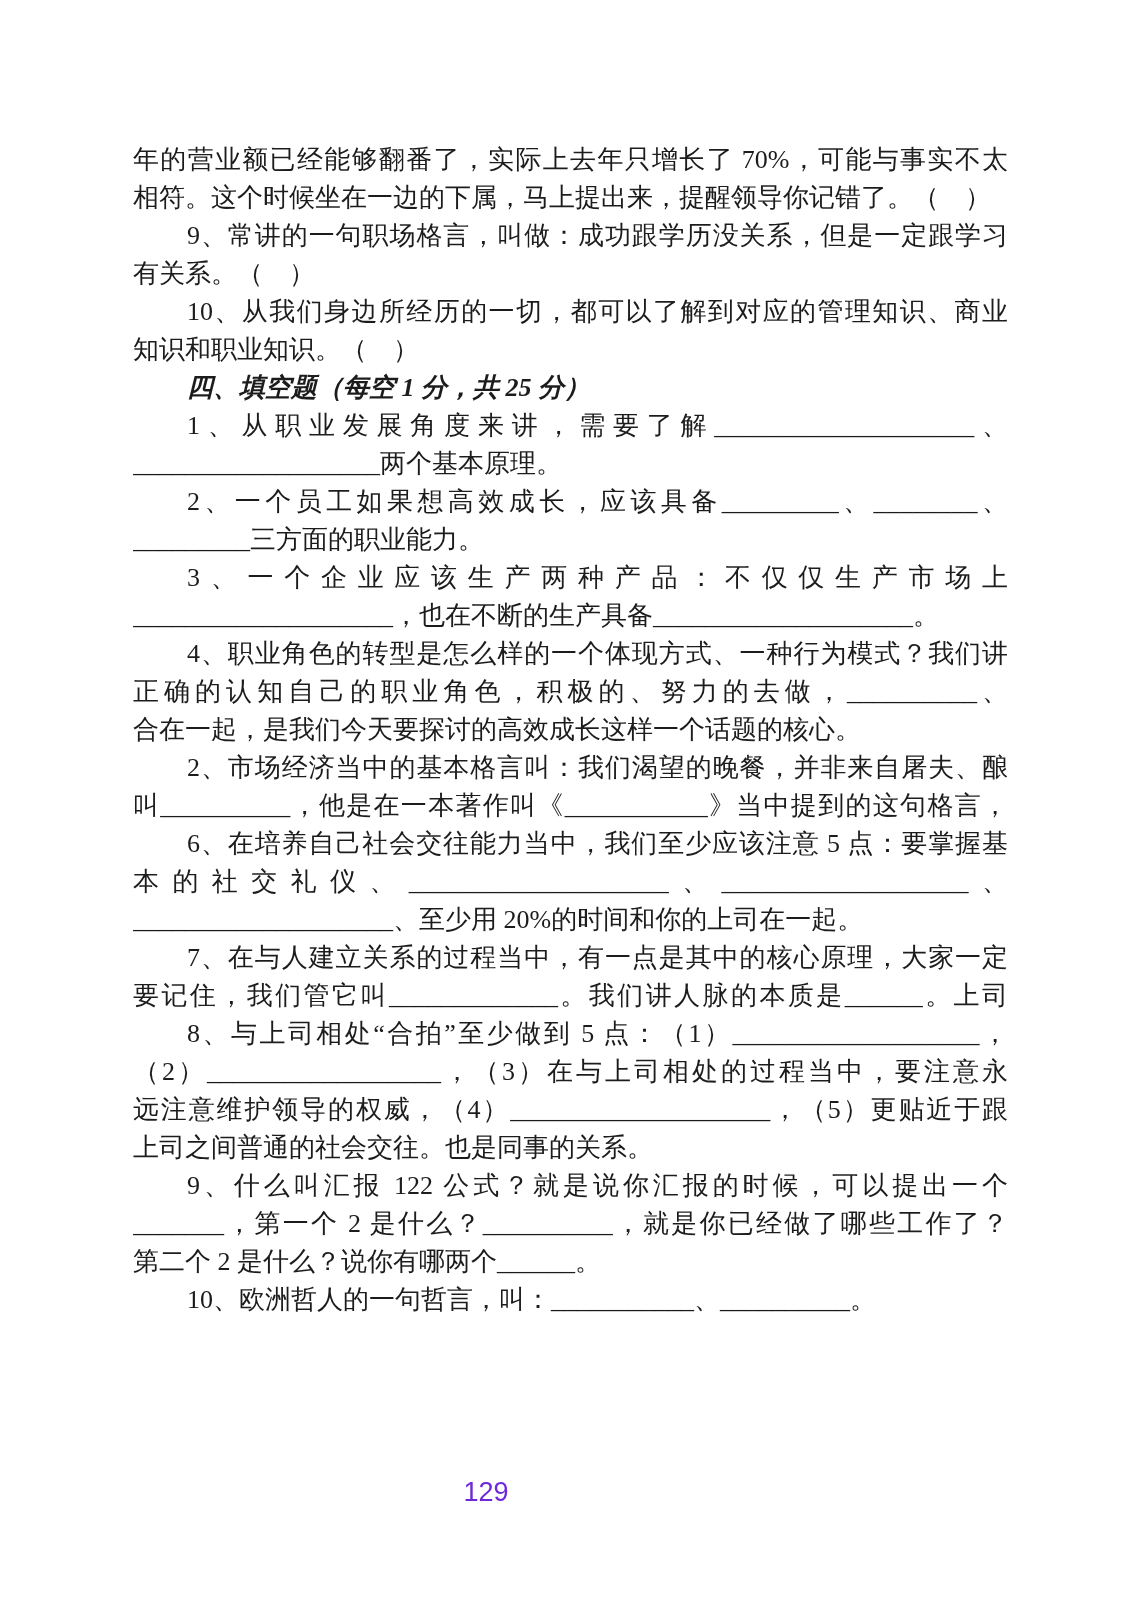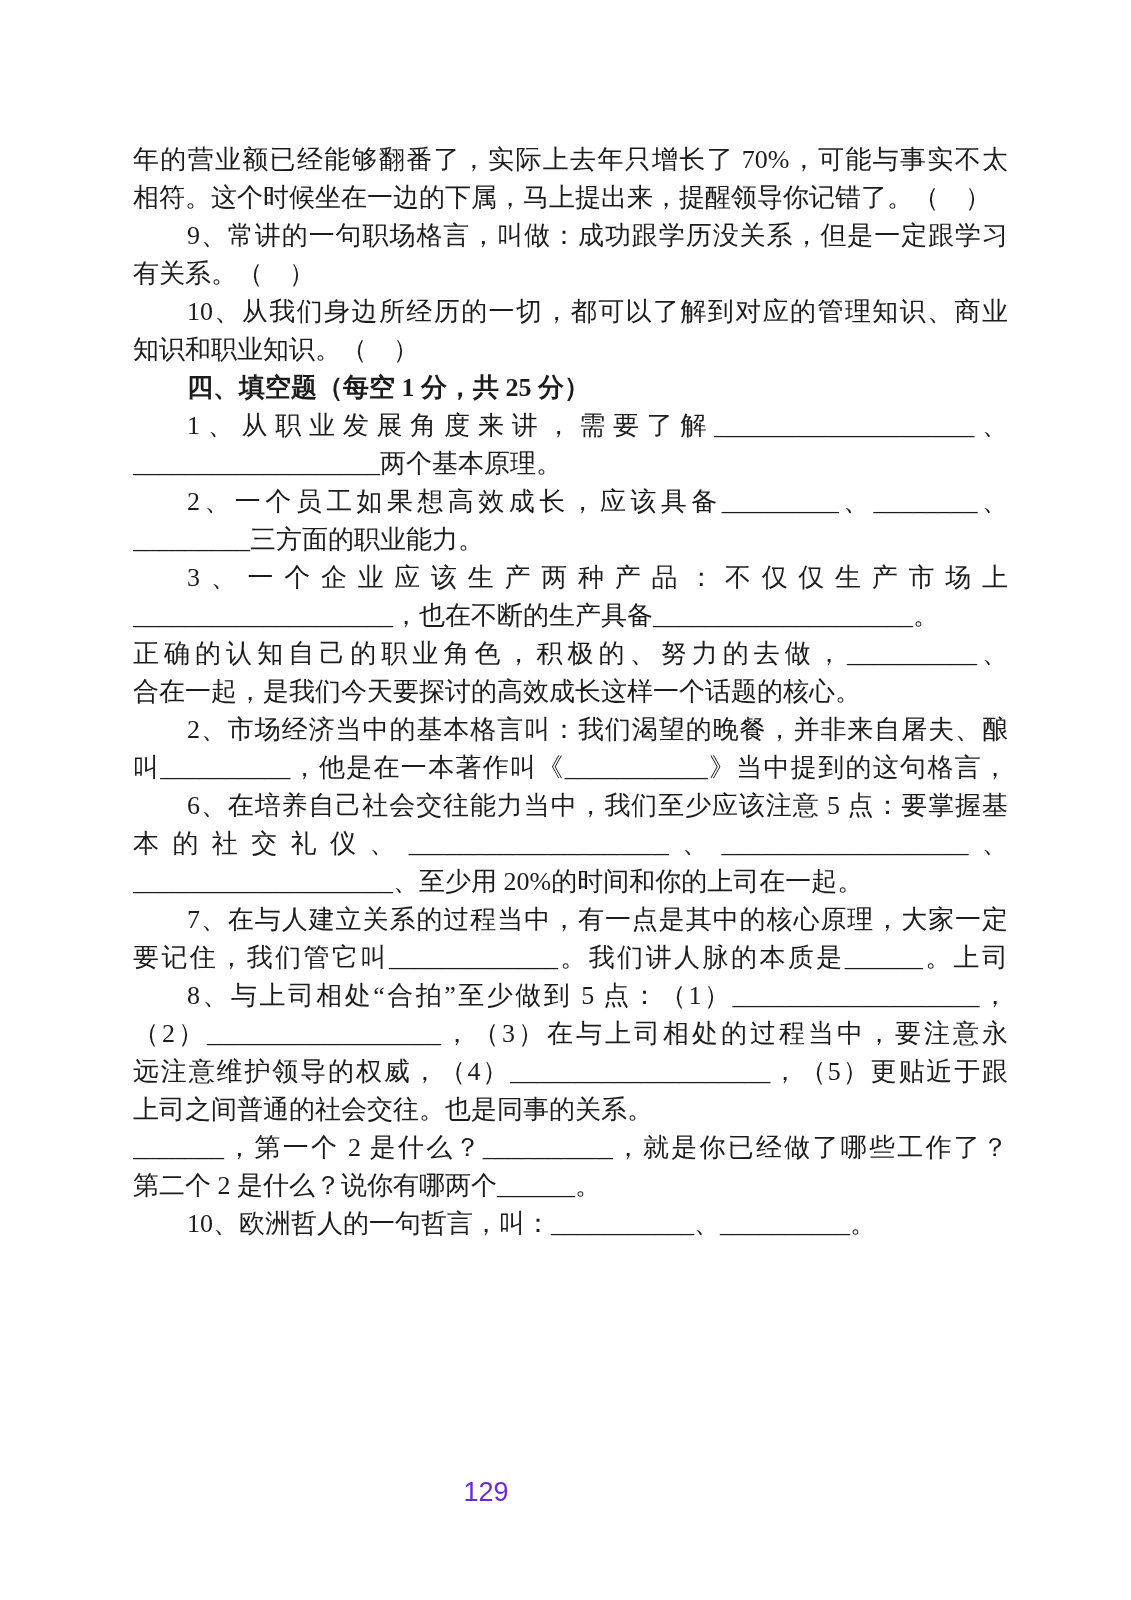--- a/index.html
+++ b/index.html
@@ -39,20 +39,21 @@
   .jst {
     text-align: justify;
     text-align-last: justify;
   }
   
   .ind {
     padding-left: 54px;
   }
   .bold {
     font-weight: bold;
+    font-style: italic;
   }
   .page-number {
     position: absolute;
     left: 0;
     right: 0;
     top: 1477px;
     text-align: center;
     font-family: "Liberation Sans", "DejaVu Sans", sans-serif;
     font-size: 27px;
     color: #6d28d9;
@@ -70,33 +71,35 @@
     <div class="ln">有关系。（　）</div>
     <div class="ln ind jst">10、从我们身边所经历的一切，都可以了解到对应的管理知识、商业</div>
     <div class="ln">知识和职业知识。（　）</div>
     <div class="ln ind bold">四、填空题（每空 1 分，共 25 分）</div>
     <div class="ln ind jst">1、从职业发展角度来讲，需要了解____________________、</div>
     <div class="ln">___________________两个基本原理。</div>
     <div class="ln ind jst">2、一个员工如果想高效成长，应该具备_________、________、</div>
     <div class="ln">_________三方面的职业能力。</div>
     <div class="ln ind jst">3、一个企业应该生产两种产品：不仅仅生产市场上</div>
     <div class="ln">____________________，也在不断的生产具备____________________。</div>
+    <div class="ln ind jst">4、职业角色的转型是怎么样的一个体现方式、一种行为模式？我们讲</div>
     <div class="ln jst">正确的认知自己的职业角色，积极的、努力的去做，__________、________，</div>
     <div class="ln">合在一起，是我们今天要探讨的高效成长这样一个话题的核心。</div>
     <div class="ln ind jst">2、市场经济当中的基本格言叫：我们渴望的晚餐，并非来自屠夫、酿</div>
     <div class="ln jst">叫__________，他是在一本著作叫《___________》当中提到的这句格言，</div>
     <div class="ln ind jst">6、在培养自己社会交往能力当中，我们至少应该注意 5 点：要掌握基</div>
     <div class="ln jst">本的社交礼仪、____________________、___________________、</div>
     <div class="ln">____________________、至少用 20%的时间和你的上司在一起。</div>
     <div class="ln ind jst">7、在与人建立关系的过程当中，有一点是其中的核心原理，大家一定</div>
     <div class="ln jst">要记住，我们管它叫_____________。我们讲人脉的本质是______。上司</div>
     <div class="ln ind jst">8、与上司相处“合拍”至少做到 5 点：（1）___________________，</div>
     <div class="ln jst">（2）__________________，（3）在与上司相处的过程当中，要注意永</div>
     <div class="ln jst">远注意维护领导的权威，（4）____________________，（5）更贴近于跟</div>
     <div class="ln">上司之间普通的社会交往。也是同事的关系。</div>
+    <div class="ln ind jst">9、什么叫汇报 122 公式？就是说你汇报的时候，可以提出一个</div>
     <div class="ln jst">_______，第一个 2 是什么？__________，就是你已经做了哪些工作了？</div>
     <div class="ln">第二个 2 是什么？说你有哪两个______。</div>
     <div class="ln ind">10、欧洲哲人的一句哲言，叫：___________、__________。</div>
   </div>
 
   <div class="page-number">129</div>
 
 </div>
 
 </body></html>

